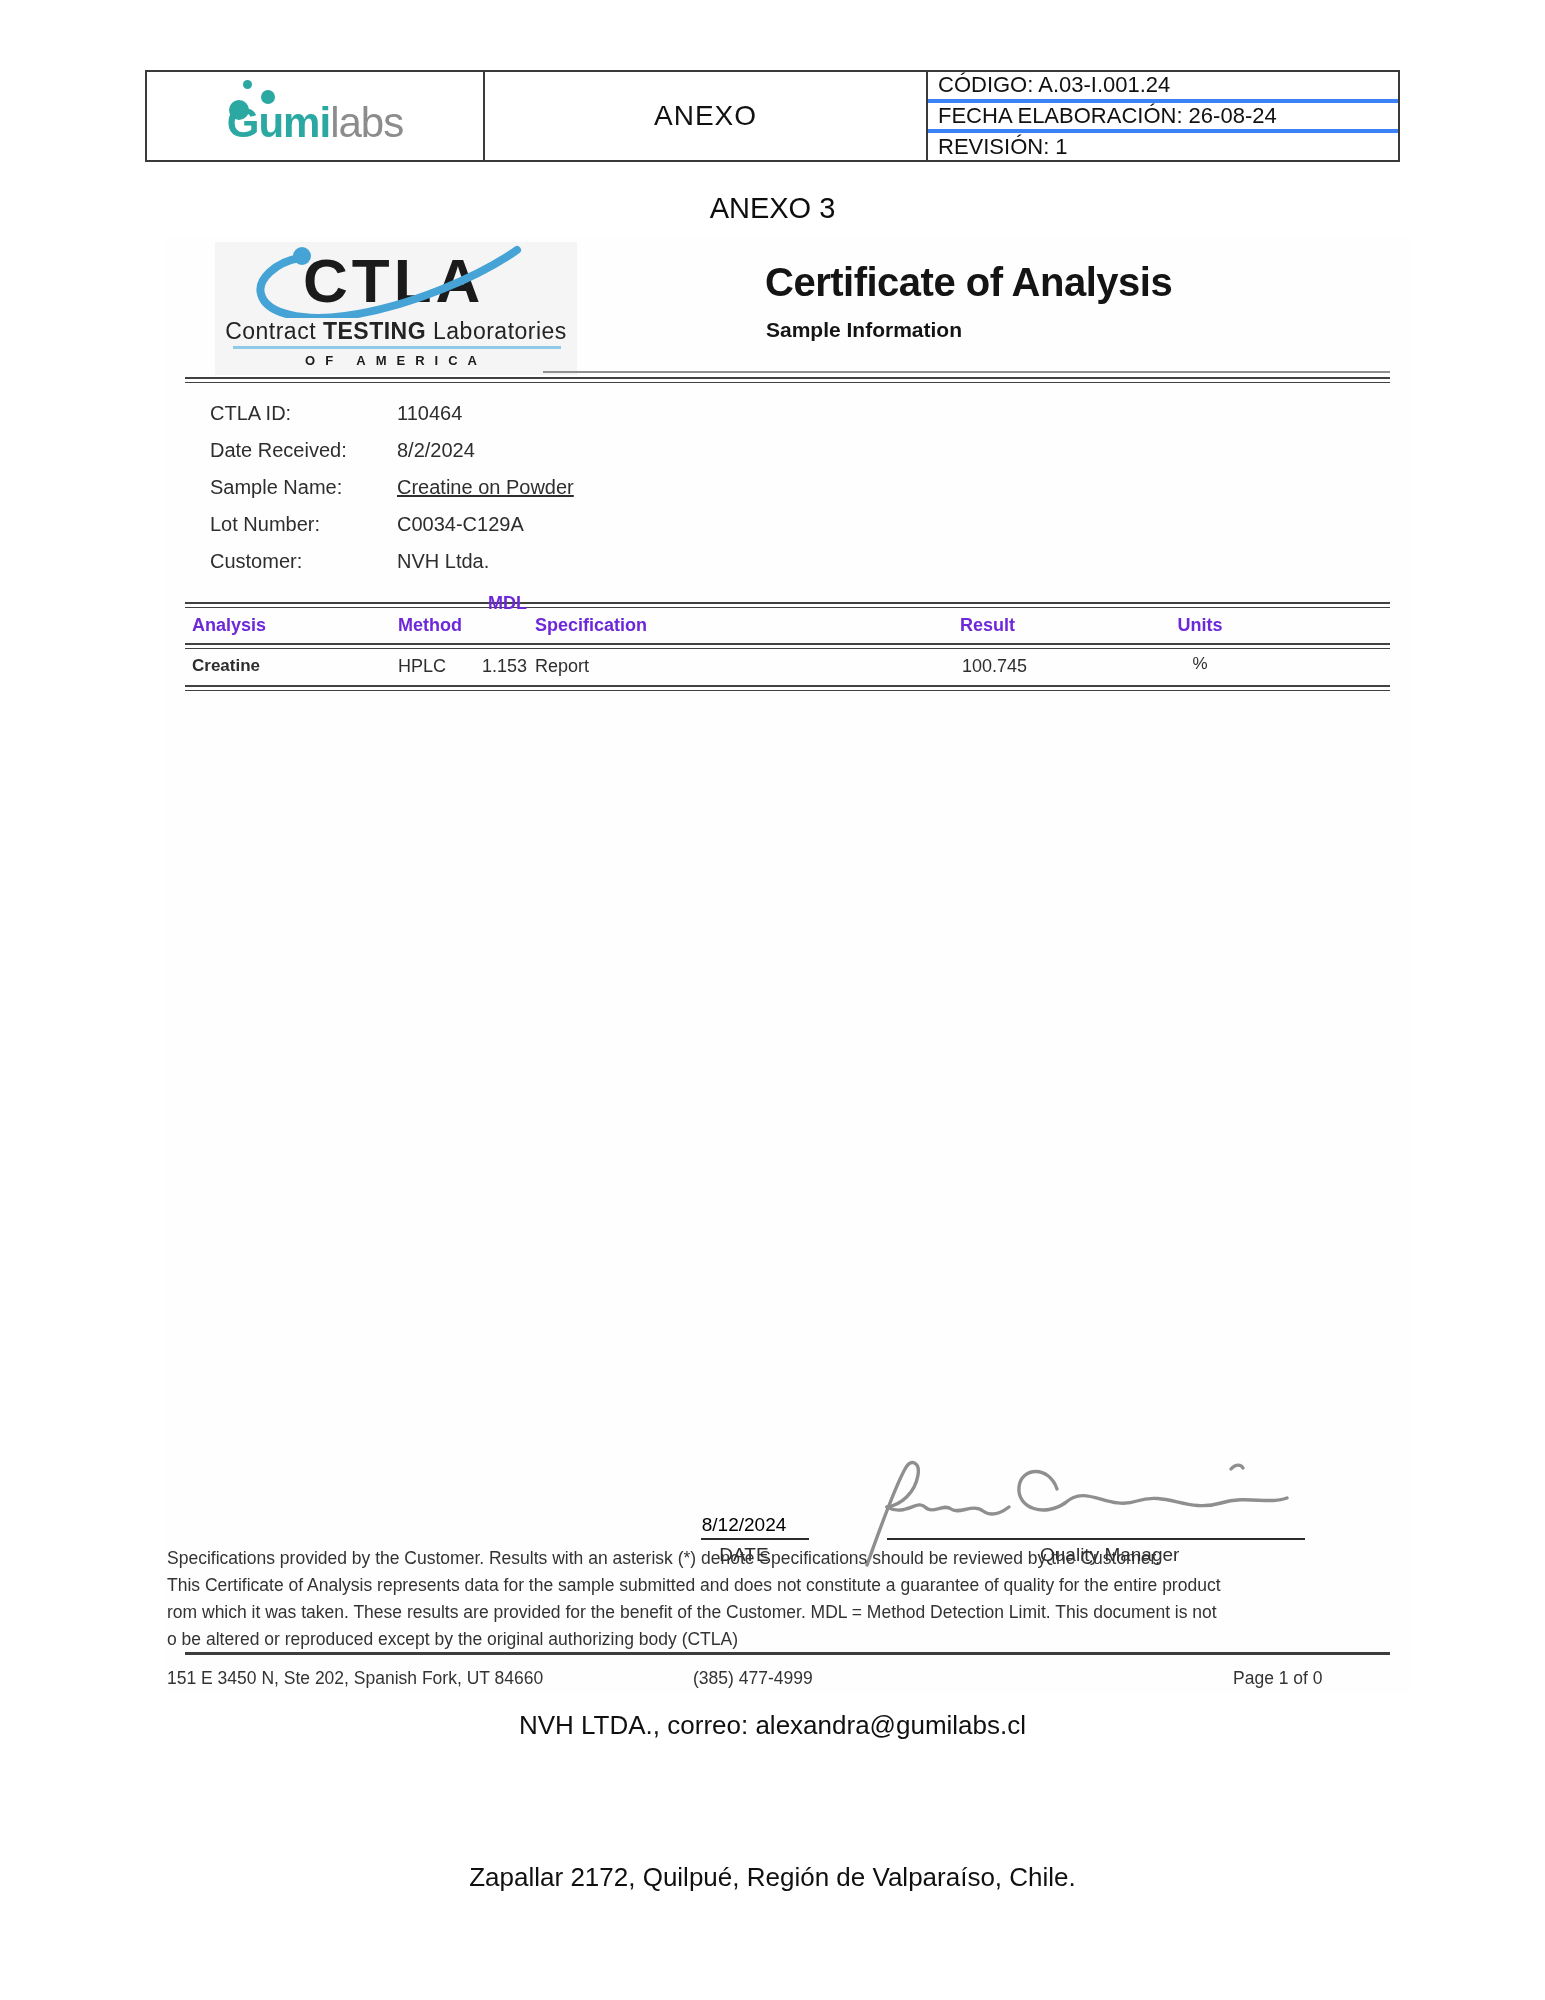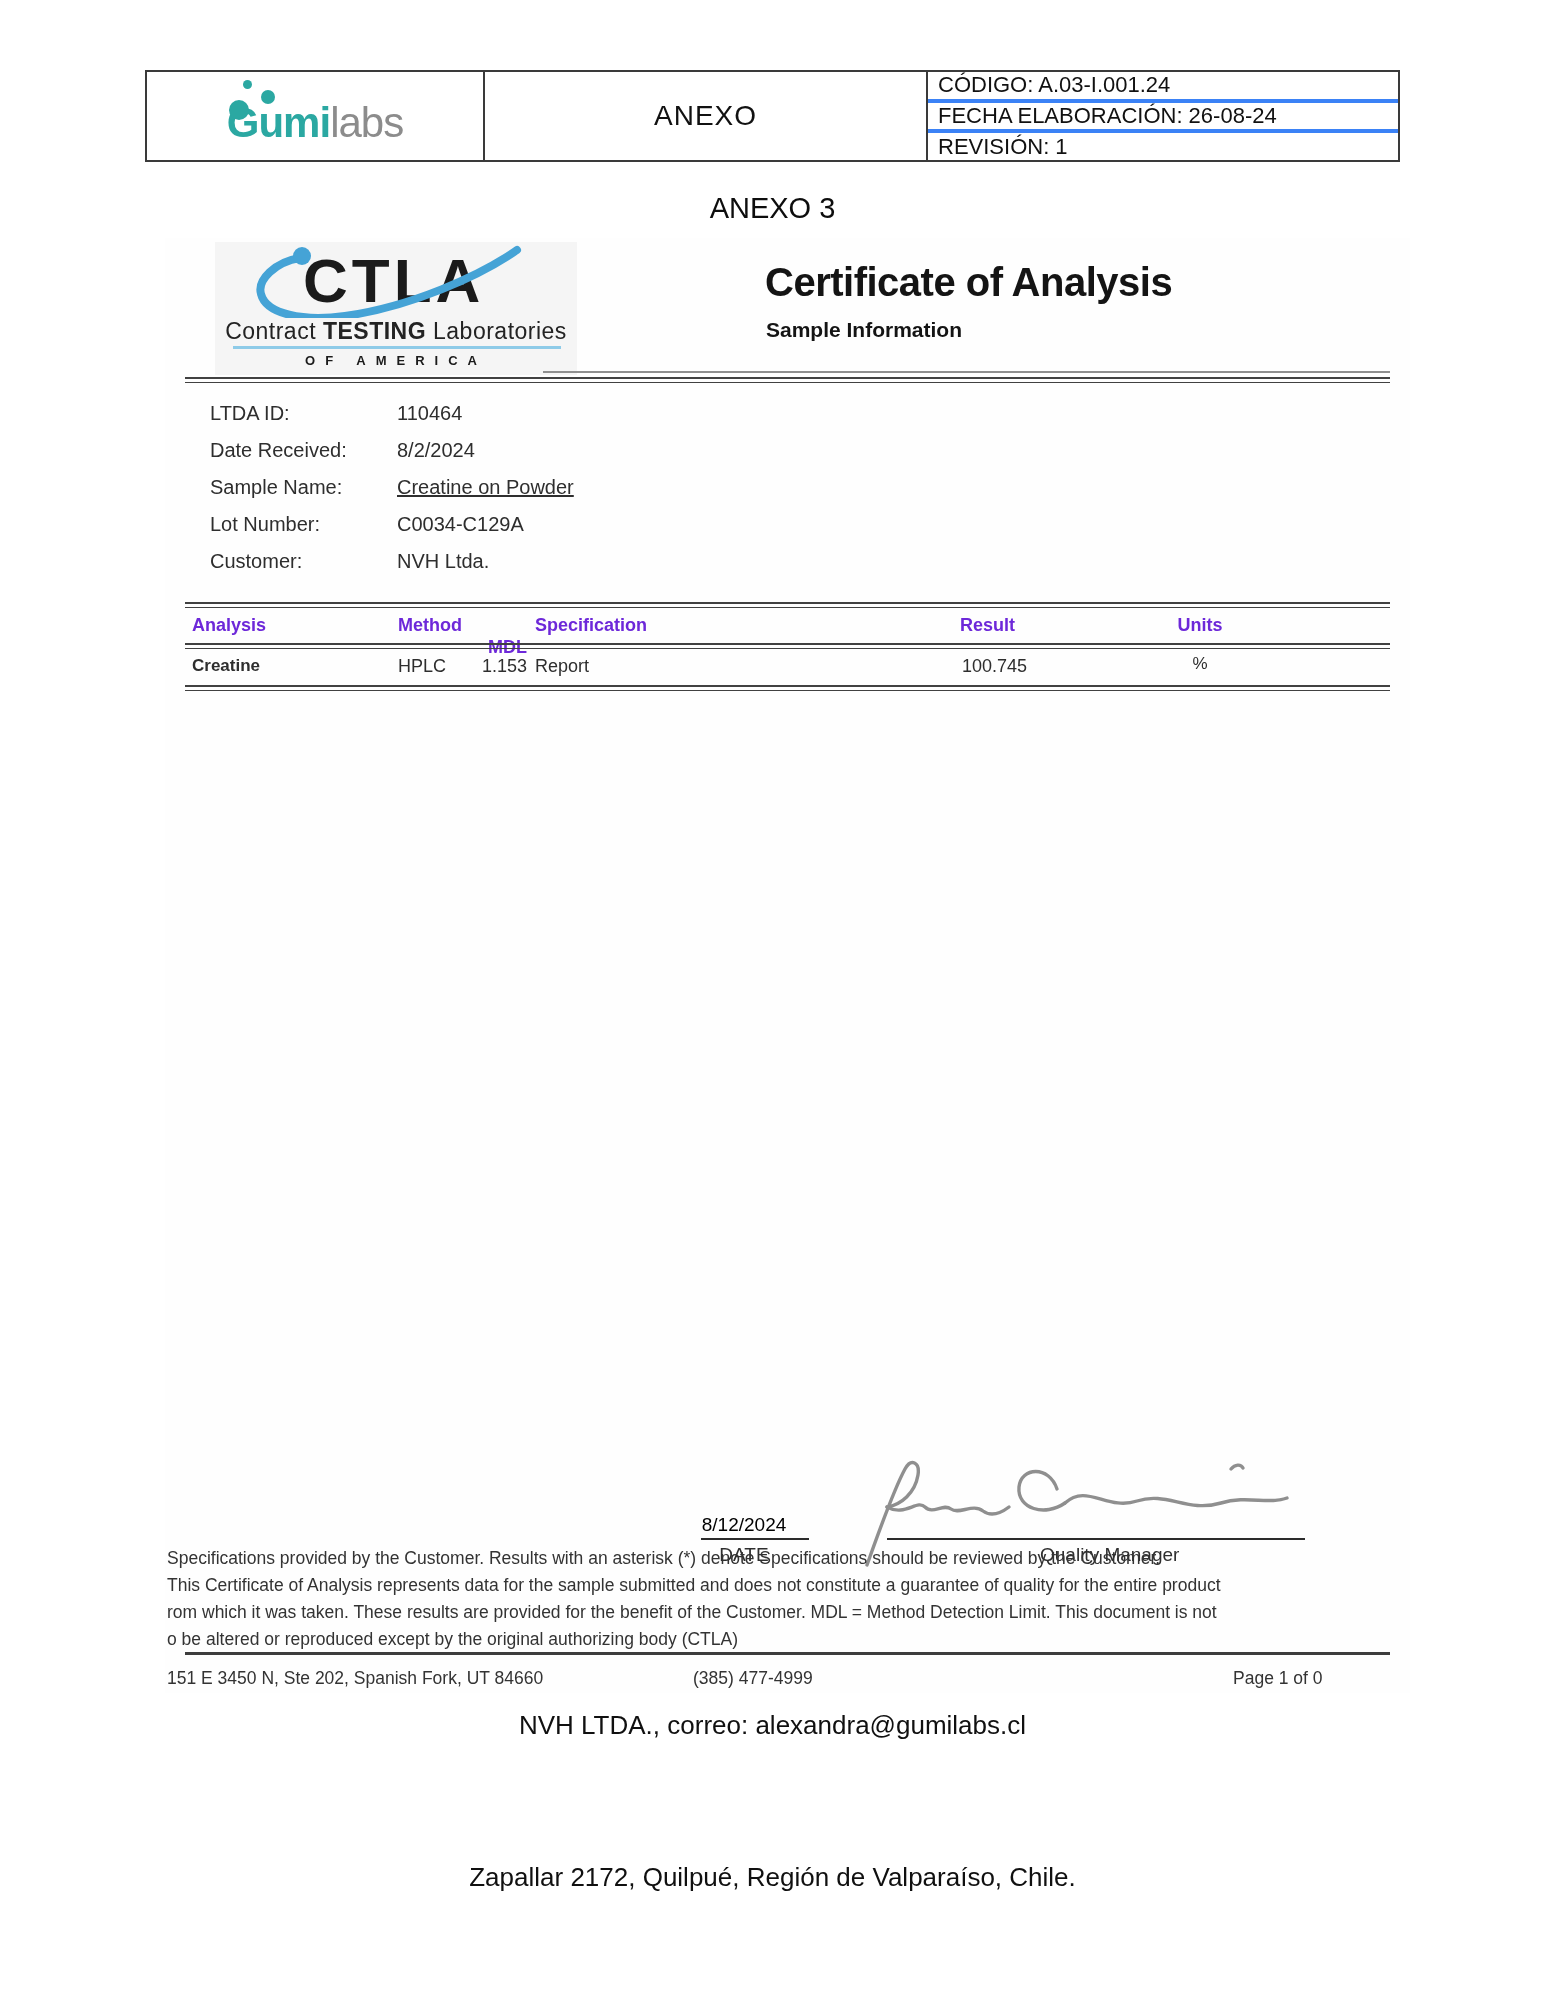--- a/index.html
+++ b/index.html
@@ -115,35 +115,35 @@
       <div class="lab-name"><span>Contract </span><b>TESTING</b><span> Laboratories</span></div>
       <div class="lab-underline"></div>
       <div class="lab-tagline">OF AMERICA</div>
     </div>
 
     <div class="coa-title">Certificate of Analysis</div>
     <div class="coa-subtitle">Sample Information</div>
     <div class="thin-line"></div>
     <div class="drule" style="left:20px;top:139px;width:1205px;"></div>
 
-    <div class="info-label" style="top:164px;">LTDA ID:</div>
+    <div class="info-label" style="top:164px;">CTLA ID:</div>
     <div class="info-value" style="top:164px;">110464</div>
     <div class="info-label" style="top:201px;">Date Received:</div>
     <div class="info-value" style="top:201px;">8/2/2024</div>
     <div class="info-label" style="top:238px;">Sample Name:</div>
     <div class="info-value" style="top:238px;text-decoration:underline;">Creatine on Powder</div>
     <div class="info-label" style="top:275px;">Lot Number:</div>
     <div class="info-value" style="top:275px;">C0034-C129A</div>
     <div class="info-label" style="top:312px;">Customer:</div>
     <div class="info-value" style="top:312px;">NVH Ltda.</div>
 
     <div class="drule" style="left:20px;top:364px;width:1205px;"></div>
     <div class="th" style="left:27px;top:377px;">Analysis</div>
     <div class="th" style="left:233px;top:377px;">Method</div>
-    <div class="th" style="left:300px;top:399px;width:62px;text-align:right;">MDL</div>
+    <div class="th" style="left:300px;top:355px;width:62px;text-align:right;">MDL</div>
     <div class="th" style="left:370px;top:377px;">Specification</div>
     <div class="th" style="left:795px;top:377px;">Result</div>
     <div class="th" style="left:990px;top:377px;width:90px;text-align:center;">Units</div>
     <div class="drule" style="left:20px;top:405px;width:1205px;"></div>
     <div class="td" style="left:27px;top:418px;font-size:17px;font-weight:bold;">Creatine</div>
     <div class="td" style="left:233px;top:418px;">HPLC</div>
     <div class="td" style="left:300px;top:418px;width:62px;text-align:right;">1.153</div>
     <div class="td" style="left:370px;top:418px;">Report</div>
     <div class="td" style="left:797px;top:418px;">100.745</div>
     <div class="td" style="left:990px;top:416px;width:90px;text-align:center;font-size:17px;">%</div>

